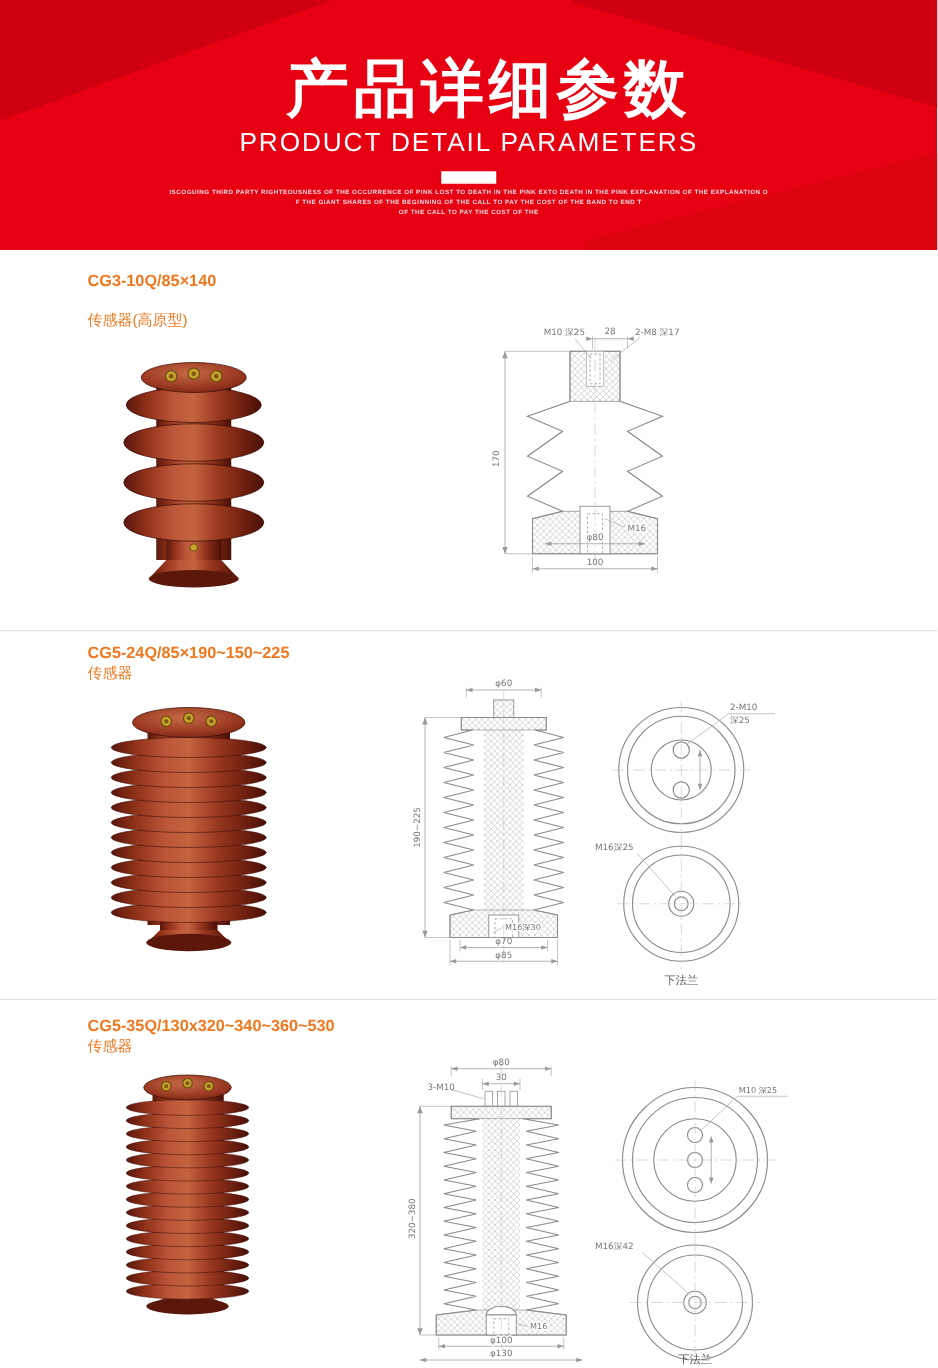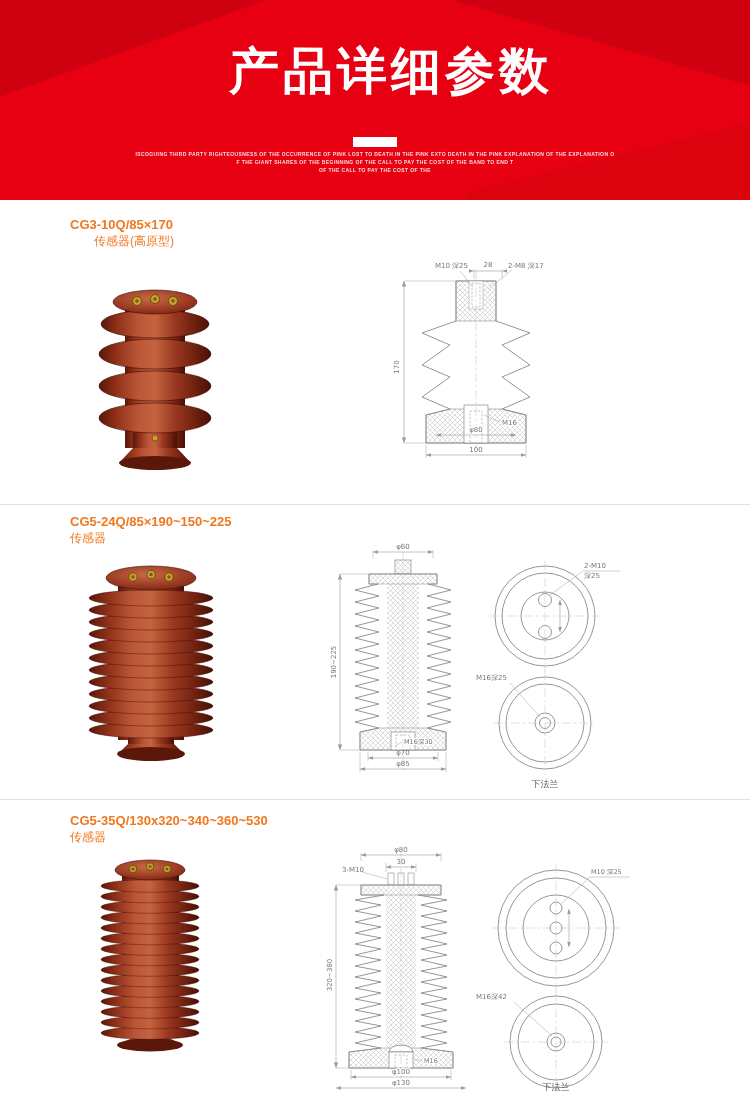--- a/index.html
+++ b/index.html
@@ -39,30 +39,31 @@
 </head>
 <body>
 
 <div class="page">
 
   <div class="banner">
     <div class="decor decor-tl"></div>
     <div class="decor decor-tr"></div>
     <div class="decor decor-br"></div>
     <div class="banner-title">产品详细参数</div>
+    <div class="banner-subtitle">PRODUCT DETAIL PARAMETERS</div>
     <div class="banner-bar"></div>
     <div class="fineprint">
       <div>ISCOGUING THIRD PARTY RIGHTEOUSNESS OF THE OCCURRENCE OF PINK LOST TO DEATH IN THE PINK EXTO DEATH IN THE PINK EXPLANATION OF THE EXPLANATION O</div>
       <div>F THE GIANT SHARES OF THE BEGINNING OF THE CALL TO PAY THE COST OF THE BAND TO END T</div>
       <div>OF THE CALL TO PAY THE COST OF THE</div>
     </div>
   </div>
 
-  <div class="sec-title abs" style="top:217px;">CG3-10Q/85×170</div>
-  <div class="sec-sub abs" style="top:233px;margin-left:24px;">传感器(高原型)</div>
+  <div class="sec-title abs" style="top:217px;">CG3-10Q/85×140</div>
+  <div class="sec-sub abs" style="top:248px;">传感器(高原型)</div>
 
   <svg class="abs" style="left:95px;top:280px;" width="120" height="192" viewBox="0 0 120 192">
     <defs>
       <linearGradient id="g1" x1="0" y1="0" x2="1" y2="0">
         <stop offset="0" stop-color="#58170c"></stop>
           <stop offset="0.15" stop-color="#8f3018"></stop>
         <stop offset="0.35" stop-color="#bb5638"></stop>
           <stop offset="0.5" stop-color="#c4643f"></stop>
         <stop offset="0.68" stop-color="#9a3820"></stop>
           <stop offset="0.88" stop-color="#6b1e0e"></stop>

